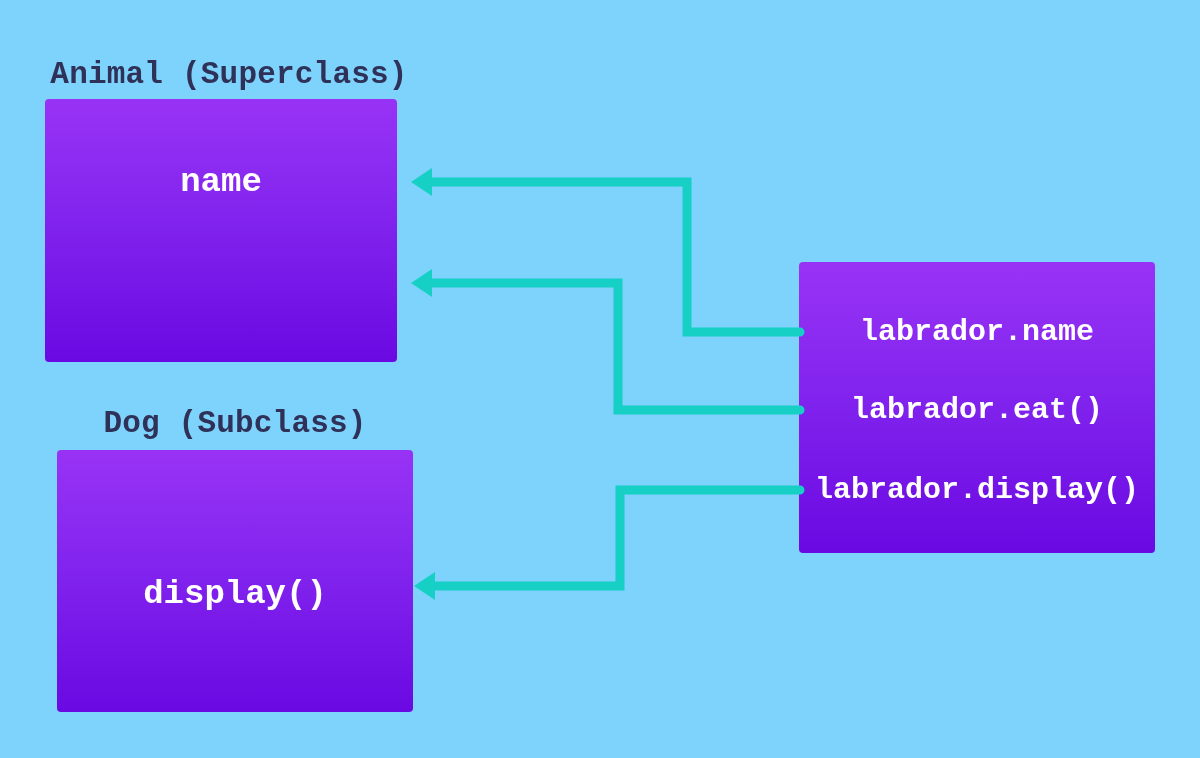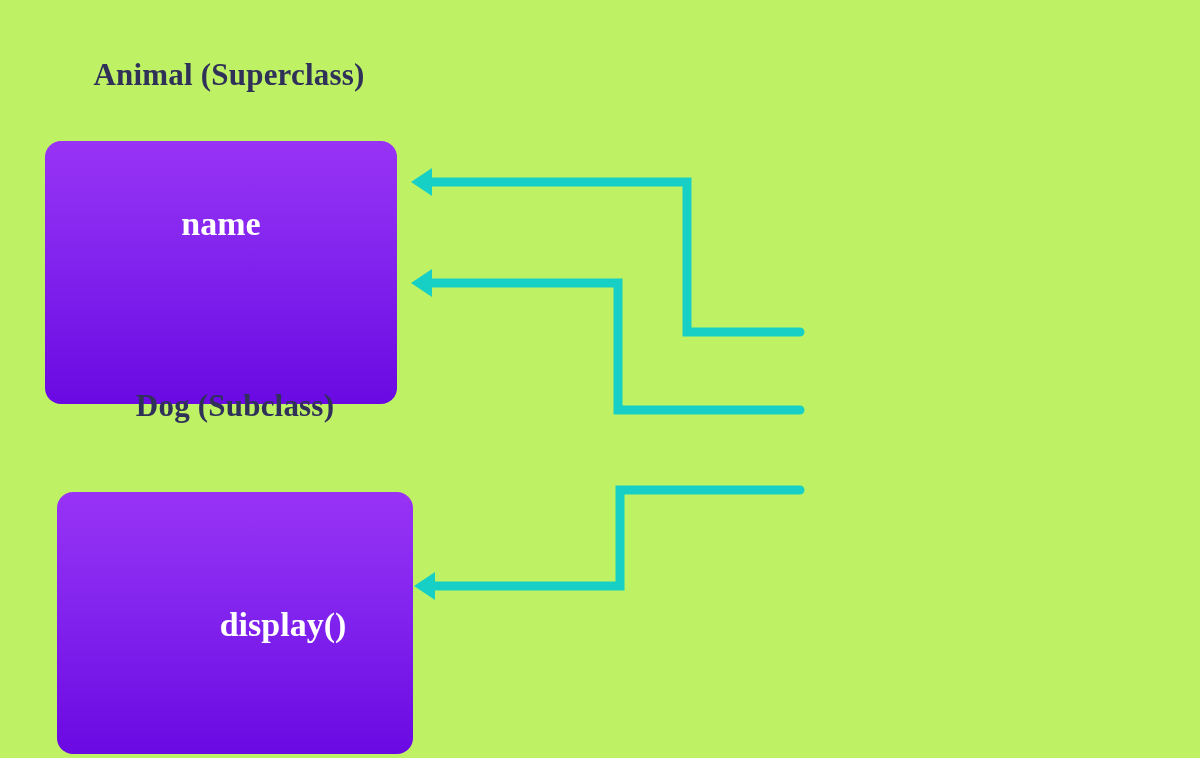--- a/index.html
+++ b/index.html
@@ -4,38 +4,37 @@
 <style>
   html, body {
     margin: 0;
     padding: 0;
     background: #000;
   }
   .stage {
     position: relative;
     width: 1200px;
     height: 758px;
-    background: #bef264;
+    background: #7dd3fc;
     overflow: hidden;
-    font-family: Liberation Serif, serif;
+    font-family: Liberation Mono, monospace;
   }
   .class-title {
     position: absolute;
     text-align: center;
     font-size: 31px;
     font-weight: 700;
     letter-spacing: 0.2px;
     color: #2f3158;
     line-height: 36px;
   }
   .class-box {
     position: absolute;
-    border-radius: 16px;
+    border-radius: 4px;
     background: linear-gradient(180deg, #9833f5 0%, #8224ee 45%, #6a09e2 100%);
-    margin-top: 42px;
   }
   .class-box.with-shadow::before {
     content: "";
     position: absolute;
     left: -11px;
     right: -11px;
     top: 13px;
     bottom: -18px;
     background: #5fa7ef;
     border-radius: 22px;
@@ -64,25 +63,30 @@
 </head>
 <body>
 
 <div class="stage">
 
   <div class="class-title" style="left:45px; top:57px; width:368px;">Animal (Superclass)</div>
   <div class="class-box with-shadow" style="left:45px; top:99px; width:352px; height:263px;">
     <div class="member big" style="top:63px;">name</div>
   </div>
 
-  <div class="class-title" style="left:57px; top:388px; width:356px;">Dog (Subclass)</div>
+  <div class="class-title" style="left:57px; top:406px; width:356px;">Dog (Subclass)</div>
   <div class="class-box" style="left:57px; top:450px; width:356px; height:262px;">
-    <div class="member big" style="top:113px;padding-left:48px;">display()</div>
+    <div class="member big" style="top:124px;">display()</div>
   </div>
 
+  <div class="class-box with-shadow" style="left:799px; top:262px; width:356px; height:291px;">
+    <div class="member mid" style="top:50px;">labrador.name</div>
+    <div class="member mid" style="top:128px;">labrador.eat()</div>
+    <div class="member mid" style="top:208px;">labrador.display()</div>
+  </div>
 
   <svg id="connector-layer" class="connector-layer" width="1200" height="758">
       <polyline points="800,332 687,332 687,182 432,182" fill="none" stroke="#16d0c5" stroke-width="9" stroke-linecap="round" stroke-linejoin="miter"></polyline>
       <polygon points="411,182 432,168 432,196" fill="#16d0c5"></polygon>
       <polyline points="800,410 618,410 618,283 432,283" fill="none" stroke="#16d0c5" stroke-width="9" stroke-linecap="round" stroke-linejoin="miter"></polyline>
       <polygon points="411,283 432,269 432,297" fill="#16d0c5"></polygon>
       <polyline points="800,490 620,490 620,586 435,586" fill="none" stroke="#16d0c5" stroke-width="9" stroke-linecap="round" stroke-linejoin="miter"></polyline>
       <polygon points="414,586 435,572 435,600" fill="#16d0c5"></polygon>
     </svg>
 

